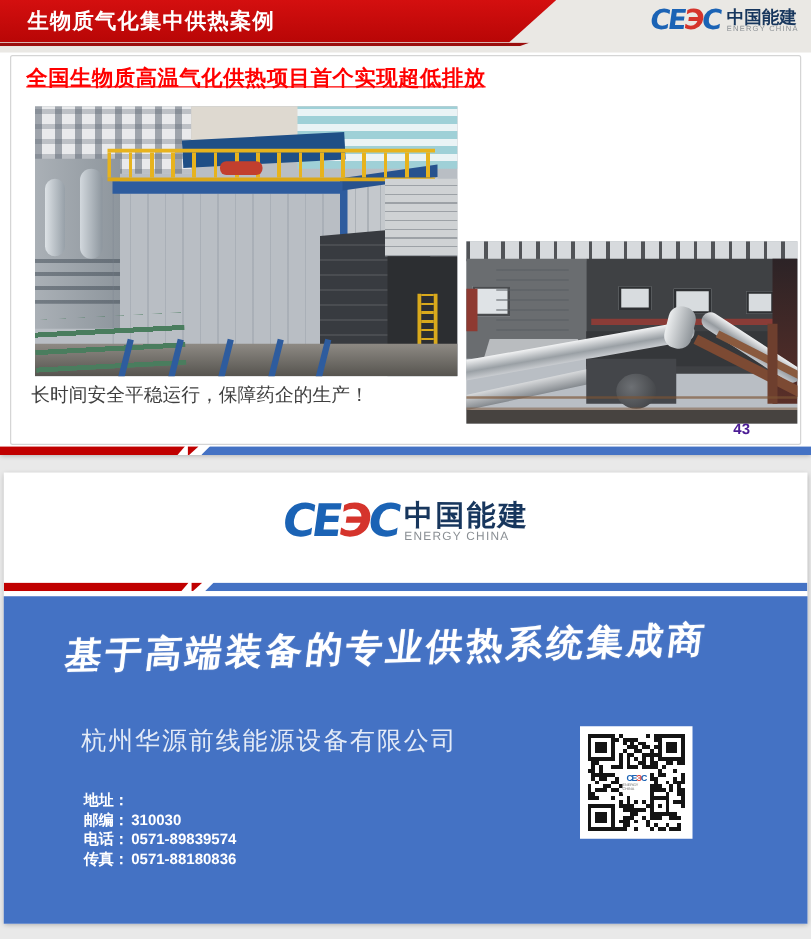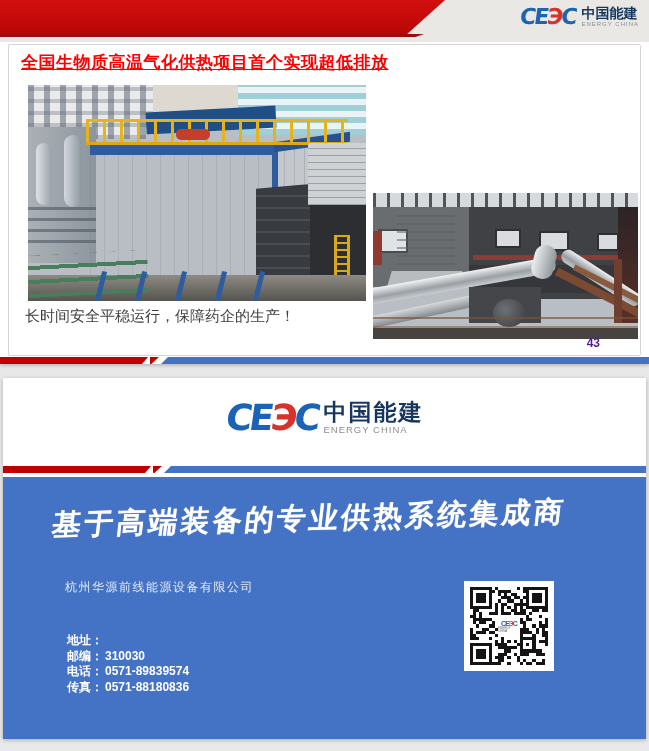--- a/index.html
+++ b/index.html
@@ -120,38 +120,39 @@
   .pr-rustv{right:16px;top:66px;width:8px;height:64px;background:#6e3f2e;}
   .pr-edgeR{right:0;top:14px;width:20px;height:116px;background:linear-gradient(180deg,#2c2326,#5a2f28);}
   .pr-rail1{left:0;top:124px;width:100%;height:2px;background:rgba(125,84,52,.65);}
   .pr-rail2{left:0;top:133px;width:100%;height:2px;background:rgba(125,84,52,.5);}
   .pr-floor{left:0;bottom:0;width:100%;height:11px;background:#474340;}
 
   
   .blue-area{position:absolute;left:0;top:99px;right:0;bottom:0;background:var(--accent-blue);}
   .slogan{position:absolute;left:50px;top:22px;color:#fff;font-size:29px;font-weight:bold;letter-spacing:3px;
     transform:skewX(-8deg) rotate(-1.5deg);text-shadow:0 0 1px rgba(255,255,255,.6);}
-  .company{position:absolute;left:62px;top:102px;color:#e4ebf7;font-size:12px;letter-spacing:1.5px;}
+  .company{position:absolute;left:62px;top:102px;color:#e4ebf7;font-size:20px;letter-spacing:1.5px;}
   .contacts{position:absolute;left:64px;top:156px;color:#fff;font-size:12px;font-weight:bold;line-height:15.5px;}
   .contacts .row{display:flex;}
   .contacts .lbl{width:38px;}
   .qr{position:absolute;left:461px;top:104px;width:90px;height:90px;background:#fff;display:flex;align-items:center;justify-content:center;}
   .qr svg{width:78px;height:78px;}
   .qr-logo{position:absolute;left:50%;top:50%;transform:translate(-50%,-50%);background:#fff;width:22px;height:18px;
     display:flex;flex-direction:column;align-items:center;justify-content:center;line-height:1;}
   .qr-logo .m{font-size:7px;font-weight:800;letter-spacing:-1px;}
   .qr-logo .t{font-size:3px;color:#666;letter-spacing:0;}
 </style>
 </head>
 <body>
 
 <section class="slide" id="slide1">
   <div class="hdr-strip"></div>
   <div class="hdr-banner"></div>
   <div class="hdr-underbar"></div>
+  <div class="hdr-title">生物质气化集中供热案例</div>
 
   <div class="logo logo-sm">
     <div class="logo-mark"><span class="b">CE</span><span class="r">Э</span><span class="b">C</span></div>
     <div class="logo-text">
       <div class="logo-cn">中国能建</div>
       <div class="logo-en">ENERGY CHINA</div>
     </div>
   </div>
 
   <div class="panel">

